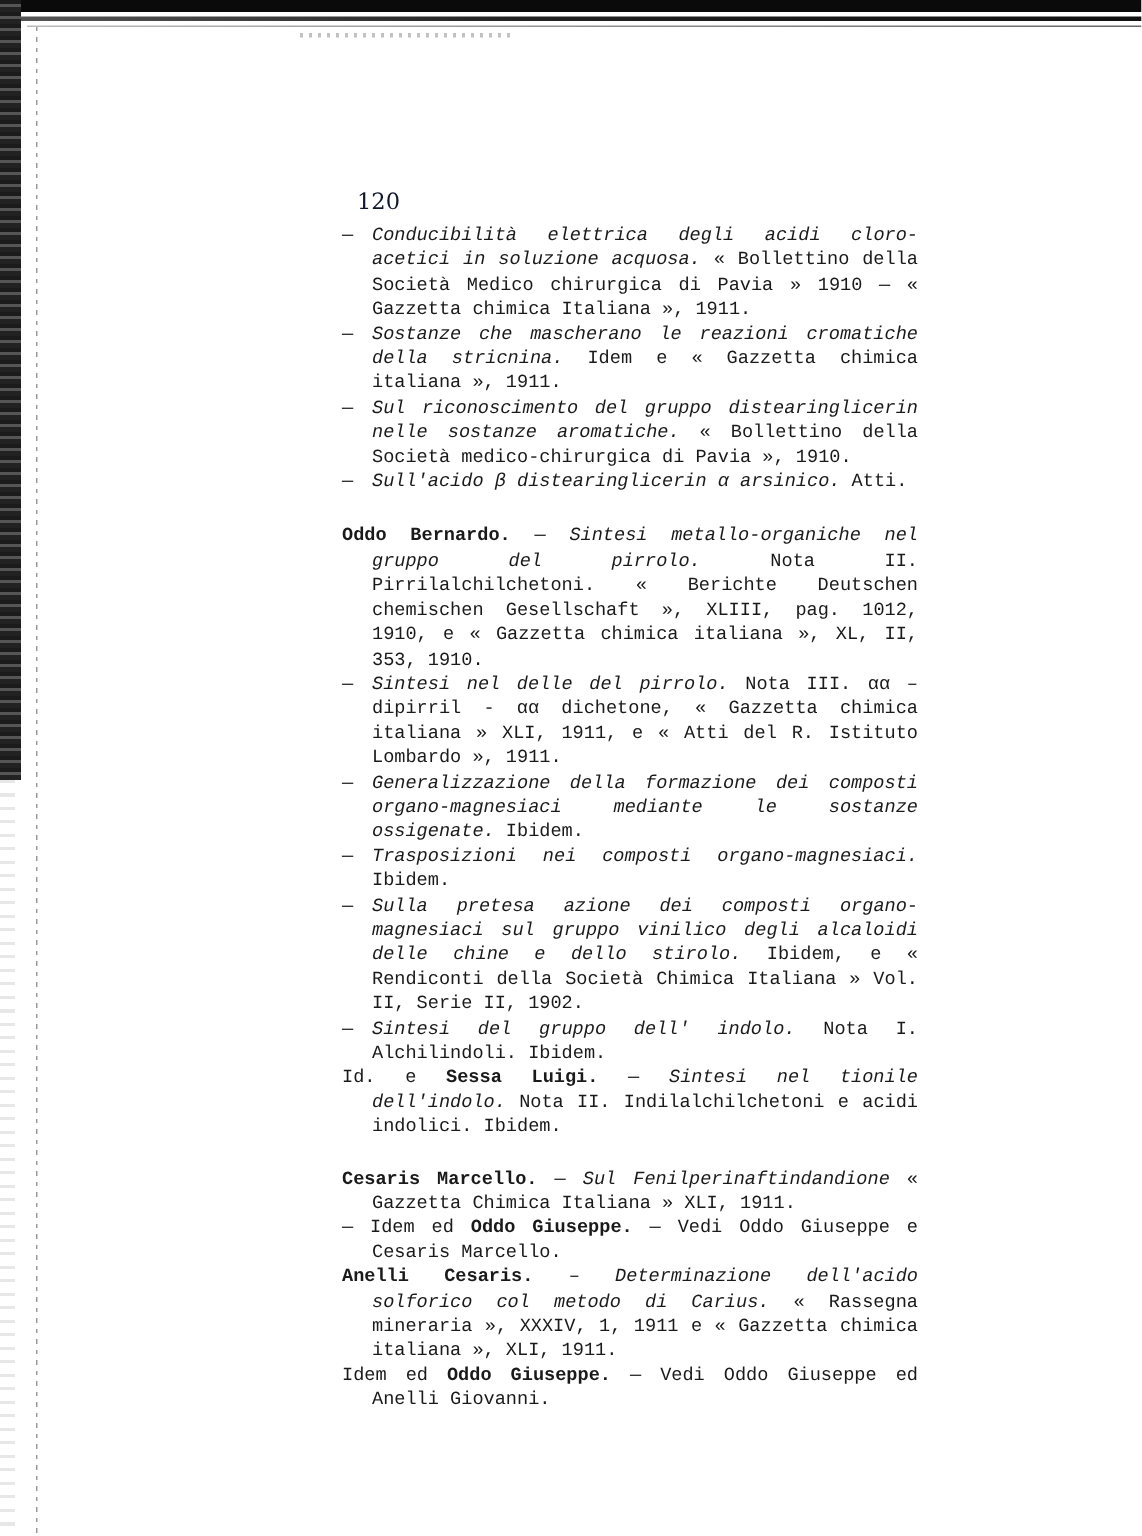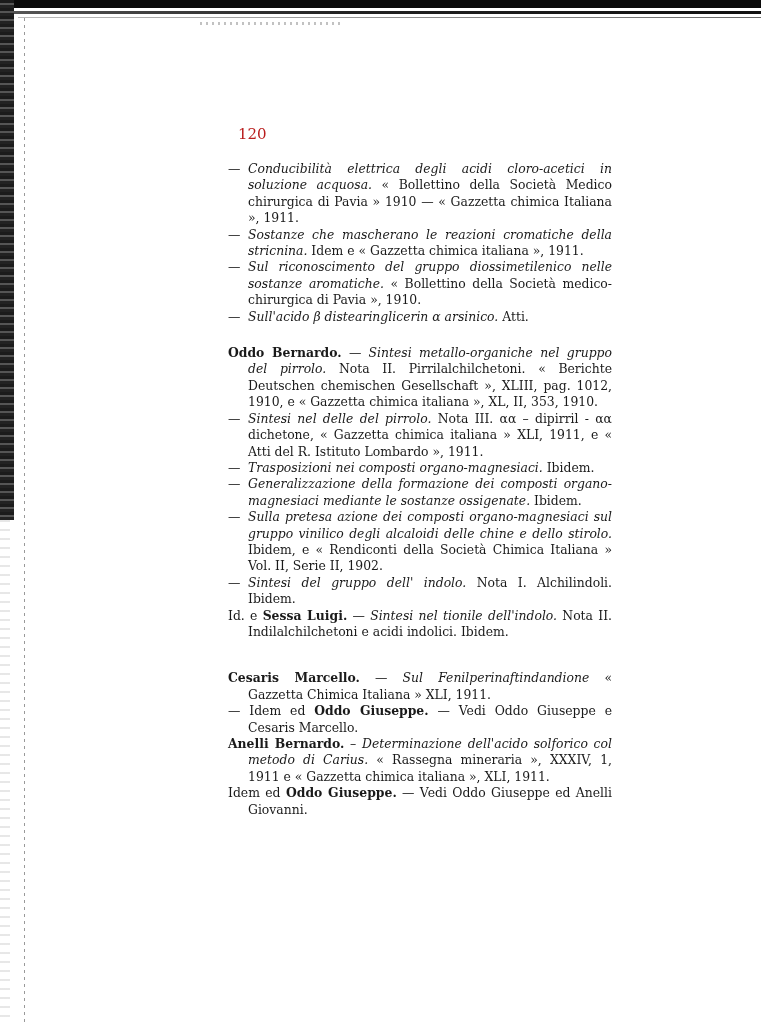--- a/index.html
+++ b/index.html
@@ -36,32 +36,32 @@
       background: repeating-linear-gradient(to bottom, #ddd 0 2px, transparent 2px 9px);
       opacity: .7;
     }
     .left-line {
       position: absolute; left: 24px; top: 18px; width: 1px; height: 1006px;
       background: repeating-linear-gradient(to bottom, #999 0 3px, transparent 3px 7px);
     }
 
     .page-number {
       position: absolute; left: 238px; top: 125px;
-      font-family: "DejaVu Serif", serif; font-size: 15px; color: #b91c1c; text-align: right;
+      font-family: "DejaVu Serif", serif; font-size: 15px; color: #0f172a; text-align: right;
     }
 
     .content {
-      position: absolute; left: 228px; top: 161px; width: 384px;
-      font-size: 12.4px; line-height: 16.4px; text-align: justify;
+      position: absolute; left: 228px; top: 149px; width: 384px;
+      font-size: 12.4px; line-height: 16.4px; text-align: justify; font-family: Liberation Mono, monospace;
     }
     .entry {
       padding-left: 20px; text-indent: -20px; margin: 0;
     }
     .entry.gap { margin-top: 20px; }
-    .entry.gap-big { margin-top: 30px; }
+    .entry.gap-big { margin-top: 18px; }
     .dash { display: inline-block; width: 20px; text-indent: 0; }
     .it { font-style: italic; }
     .b { font-weight: bold; }
   </style>
 </head>
 <body>
 
 <div class="top-band"></div>
 <div class="top-rule"></div>
 <div class="top-rule-thin"></div>
@@ -69,29 +69,29 @@
 <div class="left-band"></div>
 <div class="left-band-fade"></div>
 <div class="left-line"></div>
 
 <div class="page-number">120</div>
 
 <div class="content">
 
   <p class="entry"><span class="dash">—</span><span class="it">Conducibilità elettrica degli acidi cloro-acetici in soluzione acquosa.</span><span> « Bollettino della Società Medico chirurgica di Pavia » 1910 — « Gazzetta chimica Italiana », 1911.</span></p>
   <p class="entry"><span class="dash">—</span><span class="it">Sostanze che mascherano le reazioni cromatiche della stricnina.</span><span> Idem e « Gazzetta chimica italiana », 1911.</span></p>
-  <p class="entry"><span class="dash">—</span><span class="it">Sul riconoscimento del gruppo diossimetilenico nelle sostanze aromatiche.</span><span> « Bollettino della Società medico-chirurgica di Pavia », 1910.</span></p>
+  <p class="entry"><span class="dash">—</span><span class="it">Sul riconoscimento del gruppo distearinglicerin nelle sostanze aromatiche.</span><span> « Bollettino della Società medico-chirurgica di Pavia », 1910.</span></p>
   <p class="entry"><span class="dash">—</span><span class="it">Sull'acido β distearinglicerin α arsinico.</span><span> Atti.</span></p>
 
   <p class="entry gap"><span class="b">Oddo Bernardo.</span><span> — </span><span class="it">Sintesi metallo-organiche nel gruppo del pirrolo.</span><span> Nota II. Pirrilalchilchetoni. « Berichte Deutschen chemischen Gesellschaft », XLIII, pag. 1012, 1910, e « Gazzetta chimica italiana », XL, II, 353, 1910.</span></p>
   <p class="entry"><span class="dash">—</span><span class="it">Sintesi nel delle del pirrolo.</span><span> Nota III. αα – dipirril - αα dichetone, « Gazzetta chimica italiana » XLI, 1911, e « Atti del R. Istituto Lombardo », 1911.</span></p>
+  <p class="entry"><span class="dash">—</span><span class="it">Generalizzazione della formazione dei composti organo-magnesiaci mediante le sostanze ossigenate.</span><span> Ibidem.</span></p>
   <p class="entry"><span class="dash">—</span><span class="it">Trasposizioni nei composti organo-magnesiaci.</span><span> Ibidem.</span></p>
-  <p class="entry"><span class="dash">—</span><span class="it">Generalizzazione della formazione dei composti organo-magnesiaci mediante le sostanze ossigenate.</span><span> Ibidem.</span></p>
   <p class="entry"><span class="dash">—</span><span class="it">Sulla pretesa azione dei composti organo-magnesiaci sul gruppo vinilico degli alcaloidi delle chine e dello stirolo.</span><span> Ibidem, e « Rendiconti della Società Chimica Italiana » Vol. II, Serie II, 1902.</span></p>
   <p class="entry"><span class="dash">—</span><span class="it">Sintesi del gruppo dell' indolo.</span><span> Nota I. Alchilindoli. Ibidem.</span></p>
   <p class="entry"><span>Id. e </span><span class="b">Sessa Luigi.</span><span> — </span><span class="it">Sintesi nel tionile dell'indolo.</span><span> Nota II. Indilalchilchetoni e acidi indolici. Ibidem.</span></p>
 
   <p class="entry gap-big"><span class="b">Cesaris Marcello.</span><span> — </span><span class="it">Sul Fenilperinaftindandione</span><span> « Gazzetta Chimica Italiana » XLI, 1911.</span></p>
   <p class="entry"><span>—</span><span> Idem ed </span><span class="b">Oddo Giuseppe.</span><span> — Vedi Oddo Giuseppe e Cesaris Marcello.</span></p>
 
-  <p class="entry"><span class="b">Anelli Bernardo.</span><span> – </span><span class="it">Determinazione dell'acido solforico col metodo di Carius.</span><span> « Rassegna mineraria », XXXIV, 1, 1911 e « Gazzetta chimica italiana », XLI, 1911.</span></p>
+  <p class="entry"><span class="b">Anelli Cesaris.</span><span> – </span><span class="it">Determinazione dell'acido solforico col metodo di Carius.</span><span> « Rassegna mineraria », XXXIV, 1, 1911 e « Gazzetta chimica italiana », XLI, 1911.</span></p>
   <p class="entry"><span>Idem ed </span><span class="b">Oddo Giuseppe.</span><span> — Vedi Oddo Giuseppe ed Anelli Giovanni.</span></p>
 </div>
 
 </body></html>

